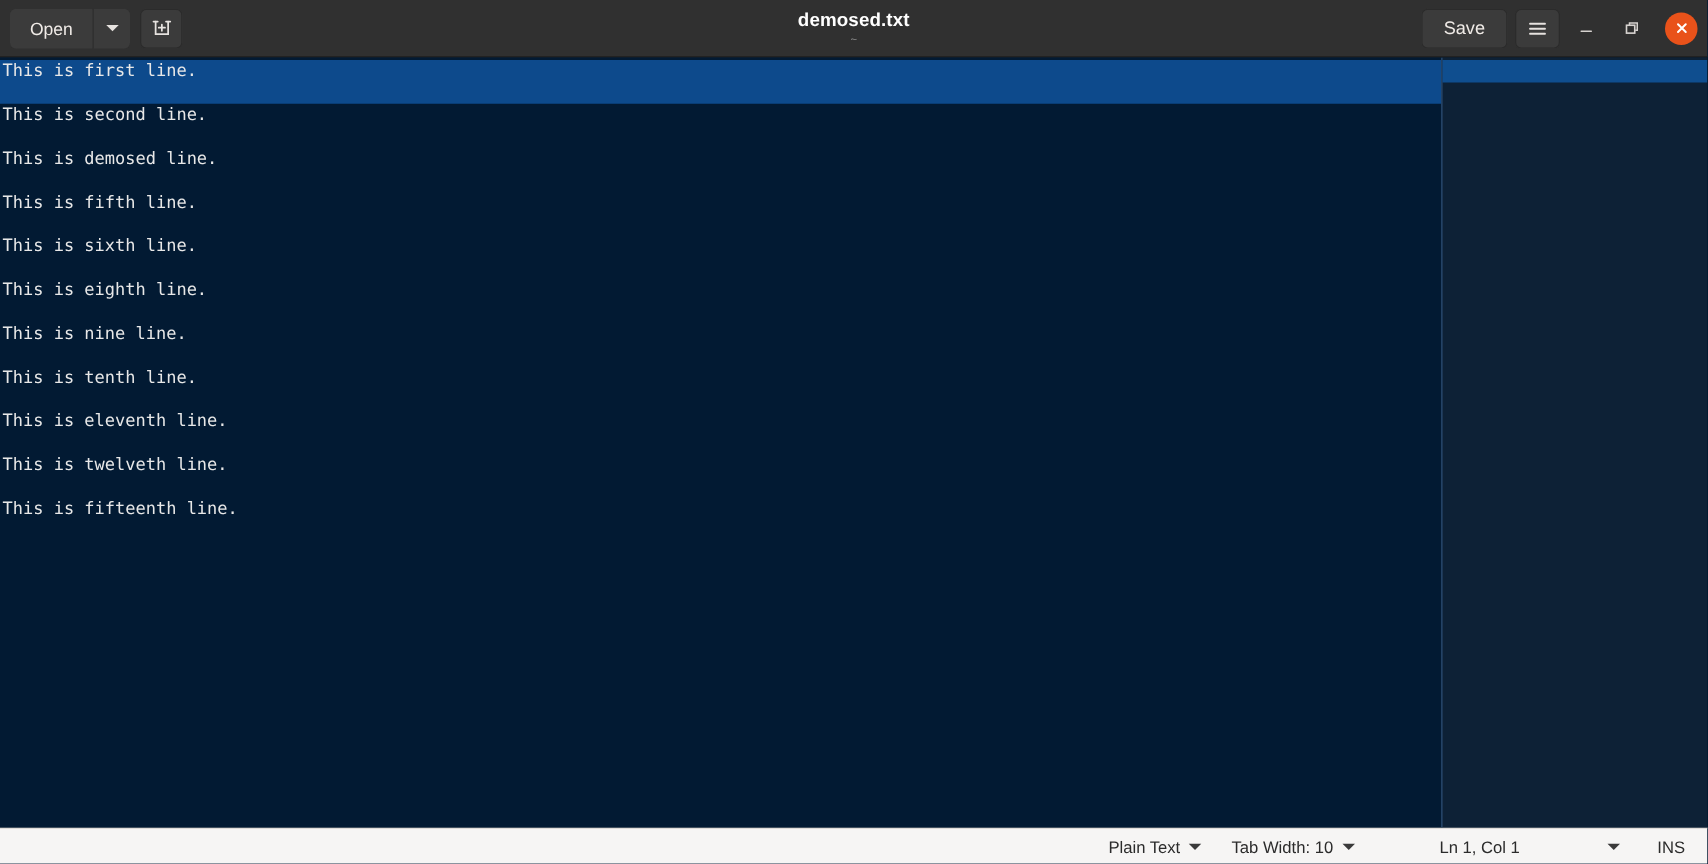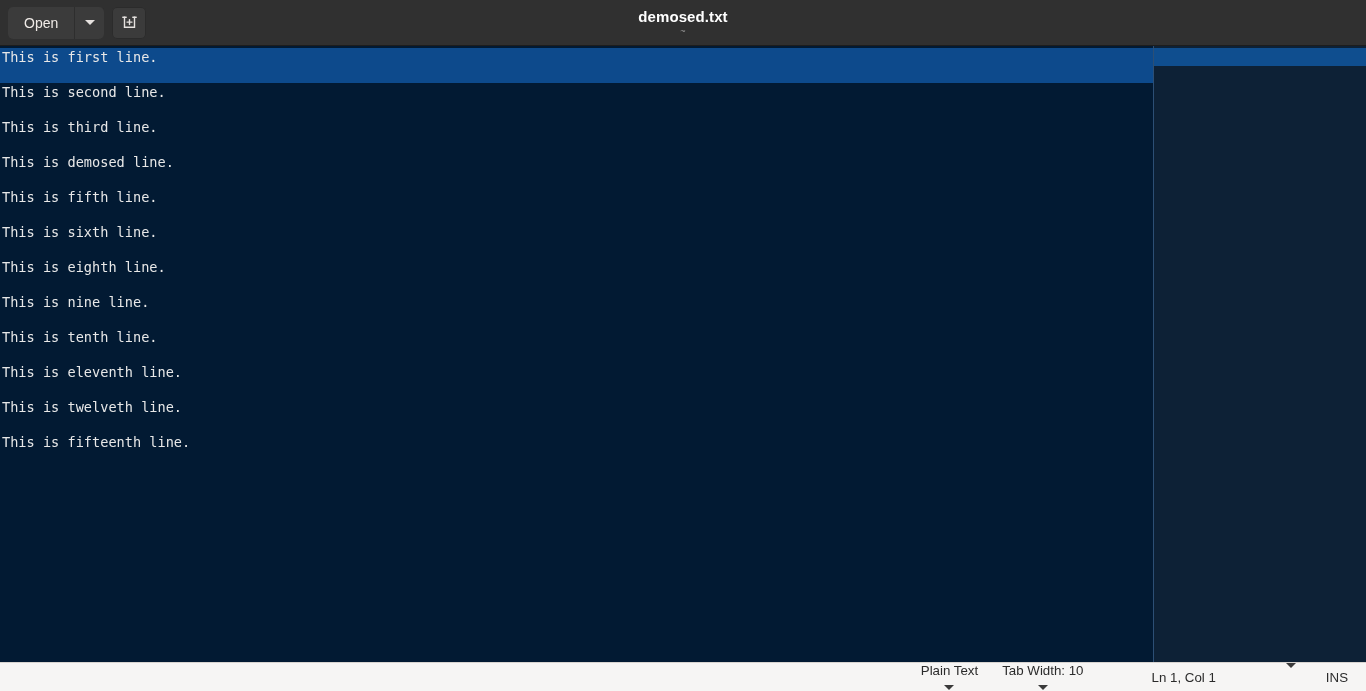--- a/index.html
+++ b/index.html
@@ -230,21 +230,20 @@
     color: #2b2b2b;
   }
 
   .sb-item {
     display: flex;
     align-items: center;
     gap: 7px;
     padding: 0 12px;
     height: 100%;
     cursor: pointer;
-    flex-direction: column;
   }
   .sb-item.plain { padding-left: 14px; }
   .sb-static {
     display: flex;
     align-items: center;
     padding: 0 10px;
     height: 100%;
   }
 
   .caret-dark {
@@ -288,27 +287,56 @@
           <path d="M8.5 5.6 L8.5 10.6 M6.0 8.1 L11.0 8.1" fill="none" stroke="#e6e2df" stroke-width="1.4" stroke-linecap="round"></path>
         </svg>
       </div>
     </div>
 
     <div class="title-wrap">
       <div class="title-main">demosed.txt</div>
       <div class="title-sub">~</div>
     </div>
 
+    <div class="hb-right">
+      <div class="save-btn">
+        <span>Save</span>
+      </div>
+
+      <div class="menu-btn">
+        <svg width="18" height="14" viewBox="0 0 18 14">
+          <path d="M3 3 H15 M3 7 H15 M3 11 H15" stroke="#e6e2df" stroke-width="1.5" stroke-linecap="round" fill="none"></path>
+        </svg>
+      </div>
+
+      <div class="win-ctrl">
+        <svg width="14" height="14" viewBox="0 0 14 14">
+          <path d="M3 9 H11" stroke="#d6d2cf" stroke-width="1.3" stroke-linecap="round" fill="none"></path>
+        </svg>
+      </div>
+
+      <div class="win-ctrl">
+        <svg width="15" height="15" viewBox="0 0 15 15">
+          <rect x="3.2" y="5.2" width="6.6" height="6.3" fill="none" stroke="#d6d2cf" stroke-width="1.3"></rect>
+          <path d="M5.6 5.0 L5.6 3.4 L11.8 3.4 L11.8 9.2 L10.2 9.2" fill="none" stroke="#d6d2cf" stroke-width="1.2"></path>
+        </svg>
+      </div>
+
+      <div class="win-close">
+        <svg width="13" height="13" viewBox="0 0 13 13">
+          <path d="M3.4 3.4 L9.6 9.6 M9.6 3.4 L3.4 9.6" stroke="#ffffff" stroke-width="1.6" stroke-linecap="round" fill="none"></path>
+        </svg>
+      </div>
+    </div>
   </div>
 
   <div class="editor-area">
     <div class="text-pane" id="text-pane">
         <div class="code-line current">This is first line.</div>
         <div class="code-line">This is second line.</div>
-        <div class="code-line">This is third line.</div>
         <div class="code-line">This is demosed line.</div>
         <div class="code-line">This is fifth line.</div>
         <div class="code-line">This is sixth line.</div>
         <div class="code-line">This is eighth line.</div>
         <div class="code-line">This is nine line.</div>
         <div class="code-line">This is tenth line.</div>
         <div class="code-line">This is eleventh line.</div>
         <div class="code-line">This is twelveth line.</div>
         <div class="code-line">This is fifteenth line.</div>
       </div>

